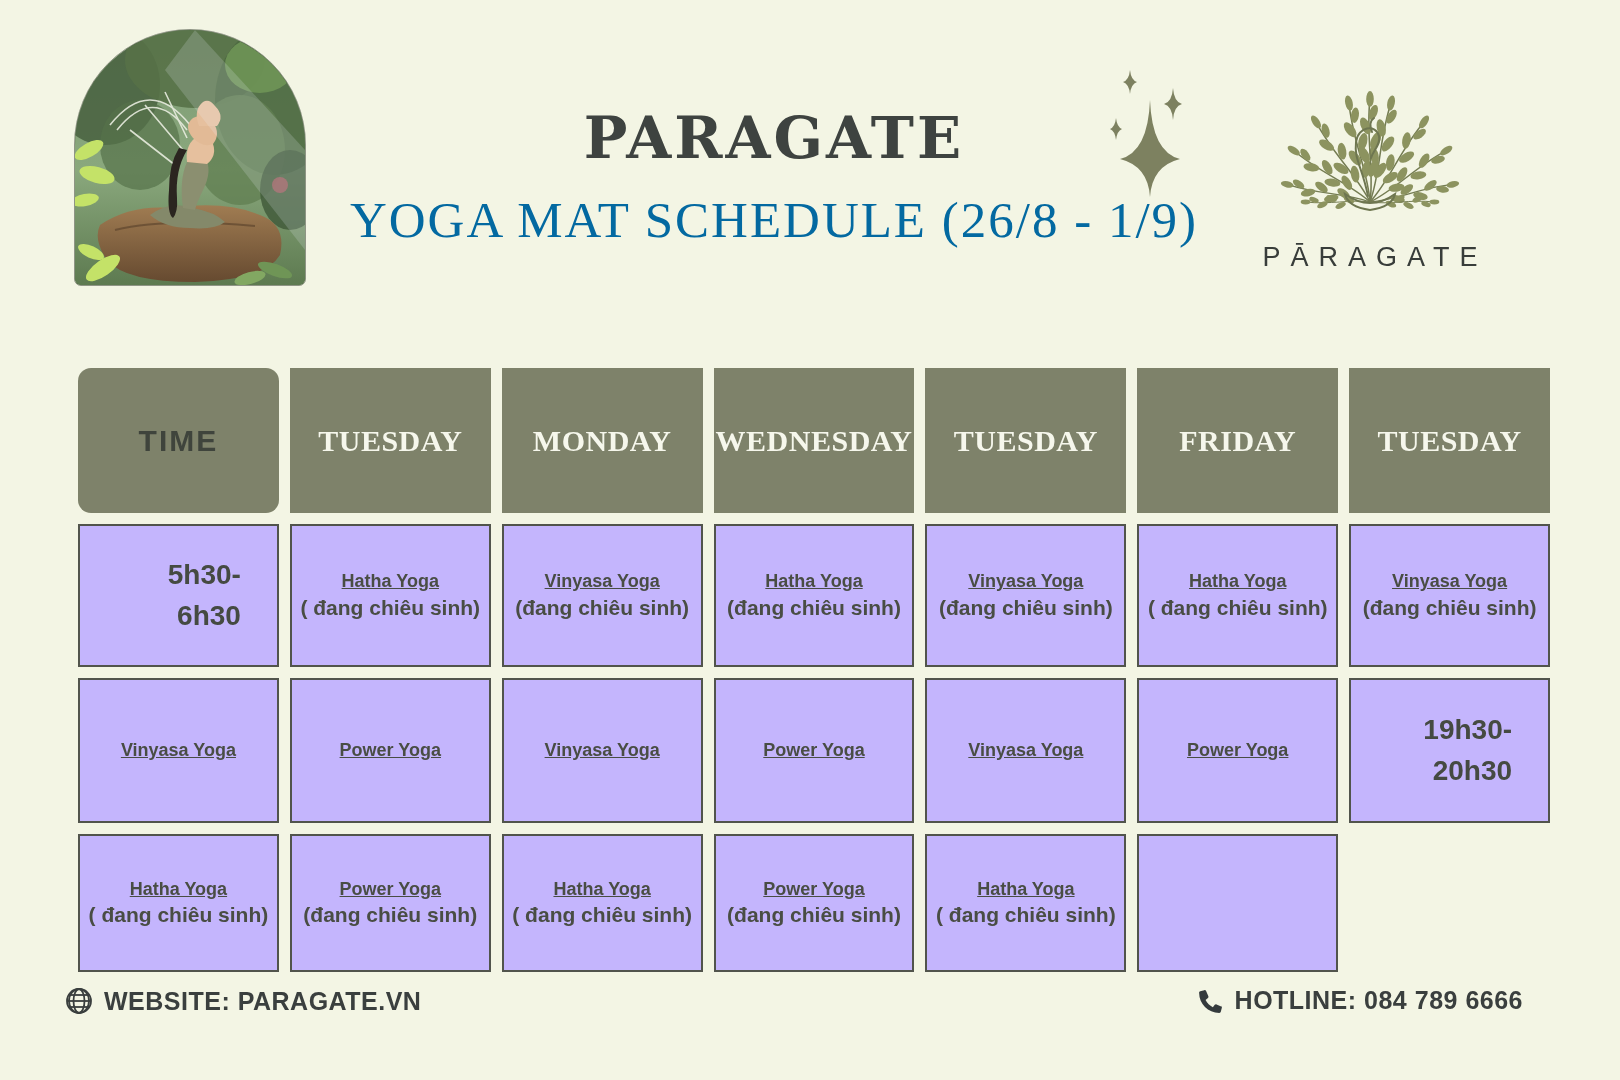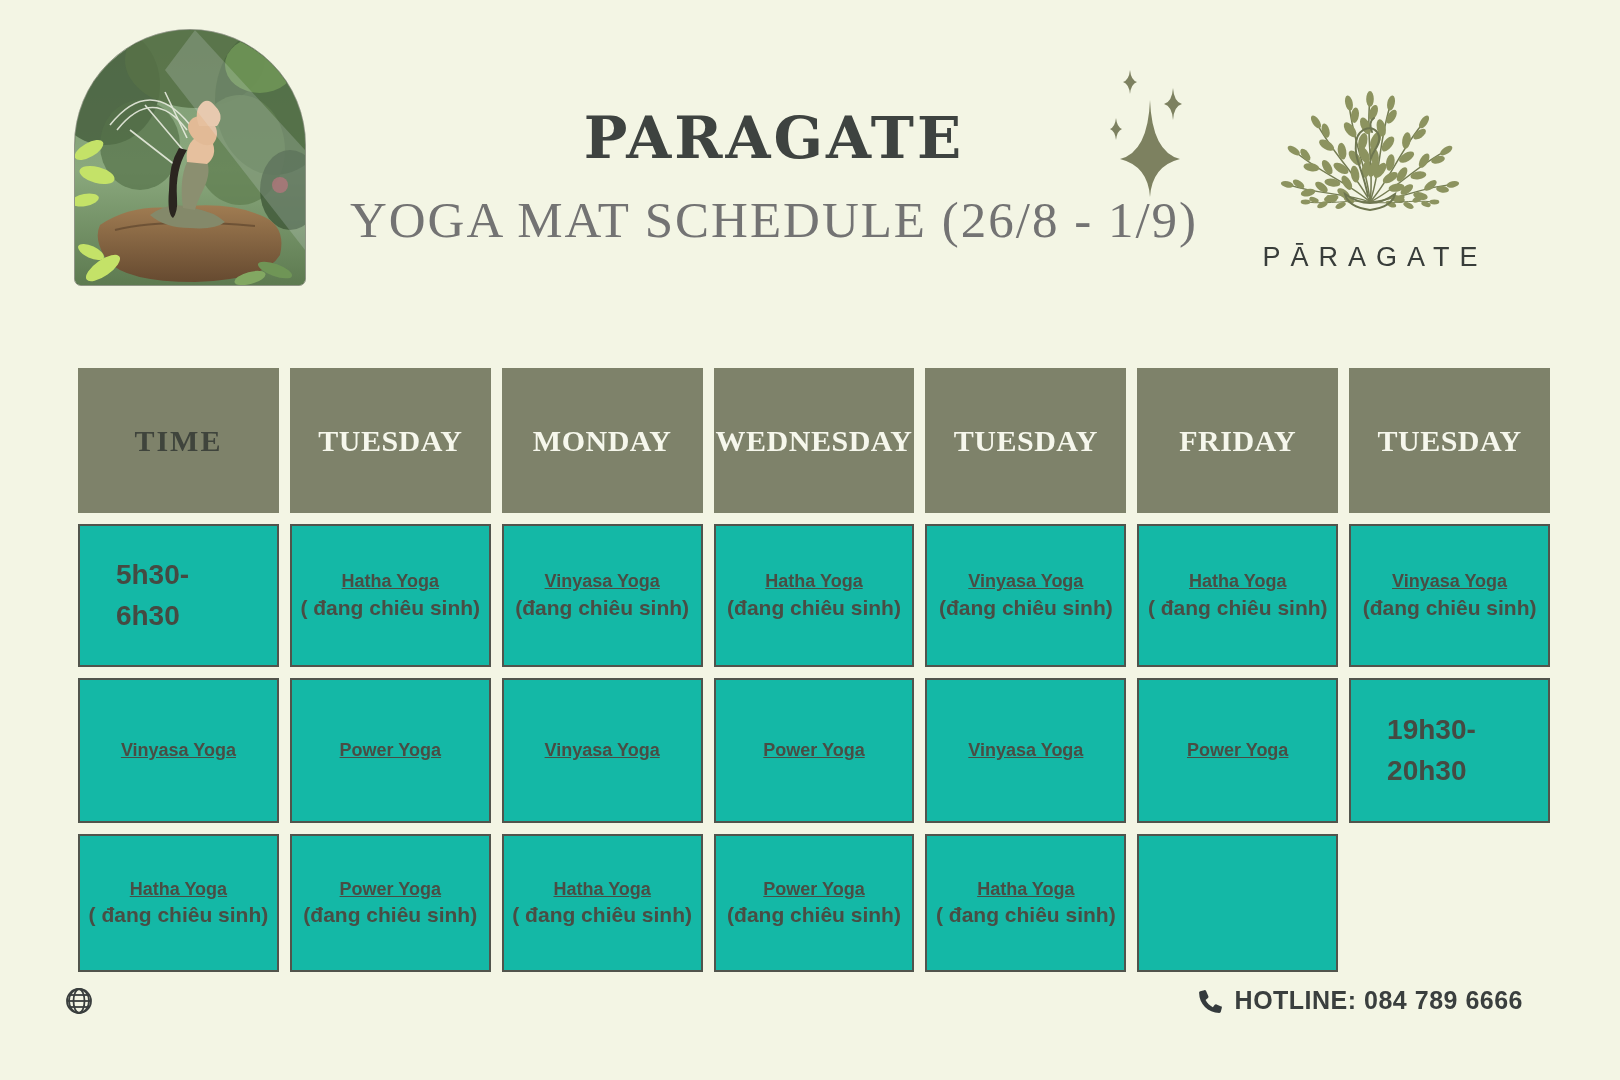--- a/index.html
+++ b/index.html
@@ -37,21 +37,21 @@
     letter-spacing: 3px;
     line-height: 1.05;
   }
   .brand-subtitle {
     margin-top: 22px;
     font-family: "Liberation Serif", serif;
     font-weight: normal;
     font-size: 51px;
     letter-spacing: 2px;
     white-space: nowrap;
-    color: #737373;
+    color: #0369a1;
   }
 
   
   .sparkle {
     position: absolute;
     left: 1068px; top: 62px;
     width: 120px; height: 135px;
   }
 
   
@@ -80,39 +80,40 @@
     display: grid;
     grid-template-columns: repeat(7, 1fr);
     grid-template-rows: 145px 143px 145px 138px;
     gap: 11px;
   }
   .hcell {
     background: #7e826a;
     display: flex; align-items: center; justify-content: center;
   }
   .hcell.time-h {
-    font-family: Liberation Serif, serif;
+    font-family: Liberation Sans, sans-serif;
     font-weight: bold;
     font-size: 30px;
     letter-spacing: 2px;
     color: #3f443c;
+    border-radius: 13px;
   }
   .hcell.day-h {
     font-family: "Liberation Serif", serif;
     font-weight: bold;
     font-size: 30px;
     letter-spacing: 0.5px;
     color: #f6f7ec;
   }
   .bcell {
-    background: #14b8a6;
+    background: #c4b5fd;
     border: 2px solid #51544c;
     display: flex; flex-direction: column;
     align-items: center; justify-content: center;
-    text-align: left;
+    text-align: right;
     padding: 4px;
   }
   .time-label {
     font-weight: bold;
     font-size: 28px;
     color: #454a42;
     max-width: 125px;
     line-height: 1.45;
   }
   .class-name {
@@ -343,20 +344,21 @@
   <svg width="30" height="30" viewBox="0 0 30 30">
     <g stroke="#3a3f3e" stroke-width="1.8" fill="none">
       <circle cx="15" cy="15" r="12"></circle>
       <ellipse cx="15" cy="15" rx="5.5" ry="12"></ellipse>
       <ellipse cx="15" cy="15" rx="10" ry="12"></ellipse>
       <line x1="3" y1="15" x2="27" y2="15"></line>
       <line x1="4.8" y1="9" x2="25.2" y2="9"></line>
       <line x1="4.8" y1="21" x2="25.2" y2="21"></line>
     </g>
   </svg>
+  <span>WEBSITE: PARAGATE.VN</span>
 </div>
 
 <div class="footer-item footer-right">
   <svg width="28" height="28" viewBox="0 0 32 32">
     <path fill="#343a3c" d="M28.3 22.5l-6-2.6c-.7-.3-1.5-.1-2 .5l-2.2 2.7c-3.5-1.9-6.4-4.8-8.3-8.3l2.7-2.2c.6-.5.8-1.3.5-2l-2.6-6c-.3-.8-1.2-1.2-2-1L3.7 4.8c-.8.2-1.3.9-1.3 1.7.2 13 10.1 22.9 23.1 23.1.8 0 1.5-.5 1.7-1.3l1.2-4.7c.2-.9-.3-1.8-1.1-2.1z"></path>
   </svg>
   <span>HOTLINE: 084 789 6666</span>
 </div>
 
 </body></html>

